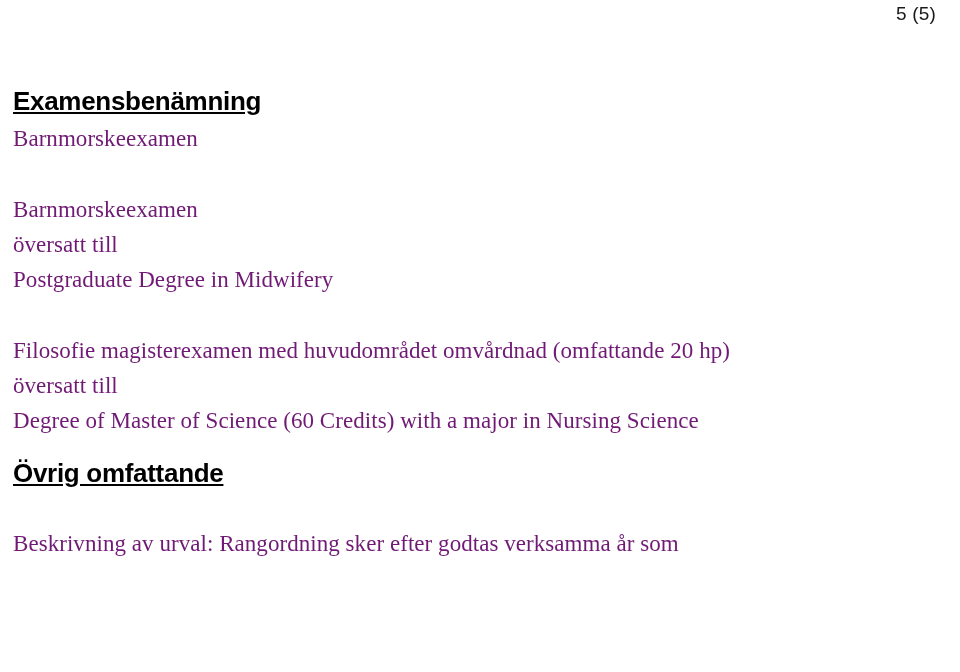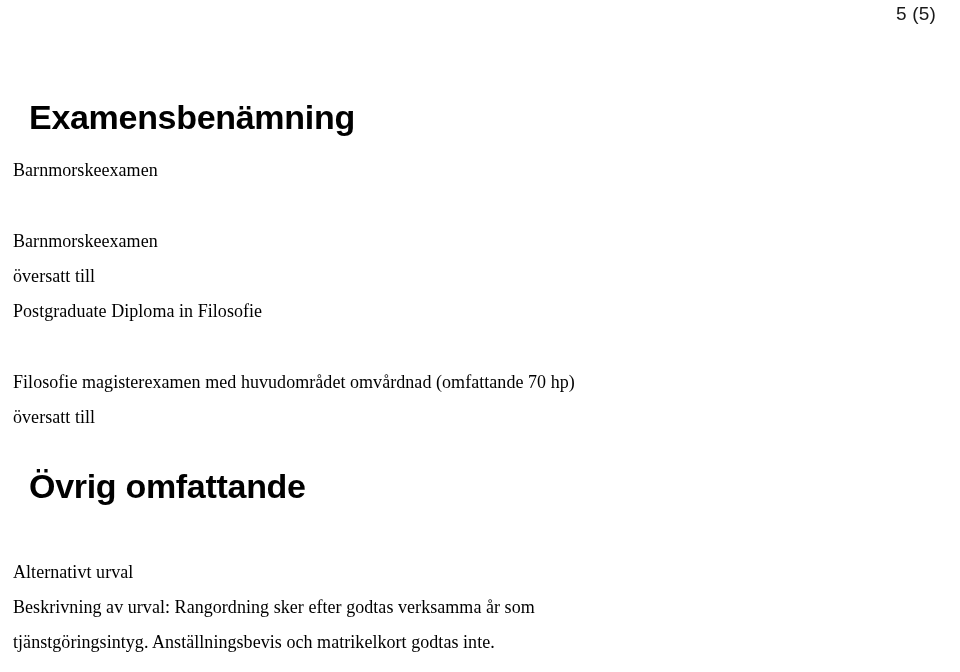--- a/index.html
+++ b/index.html
@@ -45,40 +45,41 @@
   
   .content {
     position: absolute;
     top: 86px;
     left: 13px;
     right: 24px;
   }
 
   h2.section-heading {
     font-family: "Liberation Sans", "DejaVu Sans", sans-serif;
-    font-size: 34px;
+    font-size: 26px;
     line-height: 30px;
     font-weight: 700;
     letter-spacing: -0.3px;
-    margin: 16px;
+    margin: 0;
     padding: 0;
     color: #000000;
+    text-decoration: underline;
   }
 
   .block {
     margin: 0;
     padding: 0;
   }
 
   .line {
     font-family: "Liberation Serif", "DejaVu Serif", serif;
-    font-size: 18px;
+    font-size: 23px;
     line-height: 35px;
     font-weight: 400;
-    color: #000000;
+    color: #701a75;
     white-space: pre;
     letter-spacing: 0.05px;
   }
 
   
   .gap-after-heading   { height: 5px; }
   .gap-paragraph       { height: 36px; }
   .gap-before-heading  { height: 20px; }
   .gap-before-alt      { height: 38px; }
   .gap-before-final    { height: 36px; }
@@ -102,47 +103,44 @@
 
       <div class="paragraph">
         <div class="line">Barnmorskeexamen</div>
       </div>
 
       <div class="gap-paragraph"></div>
 
       <div class="paragraph">
         <div class="line">Barnmorskeexamen</div>
         <div class="line">översatt till</div>
-        <div class="line">Postgraduate Diploma in Filosofie</div>
+        <div class="line">Postgraduate Degree in Midwifery</div>
       </div>
 
       <div class="gap-paragraph"></div>
 
       <div class="paragraph">
-        <div class="line">Filosofie magisterexamen med huvudområdet omvårdnad (omfattande 70 hp)</div>
+        <div class="line">Filosofie magisterexamen med huvudområdet omvårdnad (omfattande 20 hp)</div>
         <div class="line">översatt till</div>
+        <div class="line">Degree of Master of Science (60 Credits) with a major in Nursing Science</div>
       </div>
 
     </div>
 
     <div class="gap-before-heading"></div>
 
     <div class="block">
 
       <h2 class="section-heading">Övrig omfattande</h2>
 
       <div class="gap-before-alt"></div>
 
-      <div class="paragraph">
-        <div class="line">Alternativt urval</div>
-      </div>
 
       <div class="paragraph">
         <div class="line">Beskrivning av urval: Rangordning sker efter godtas verksamma år som</div>
-        <div class="line">tjänstgöringsintyg. Anställningsbevis och matrikelkort godtas inte.</div>
       </div>
 
       <div class="gap-before-final"></div>
 
     </div>
 
   </div>
 </div>
 
 </body></html>

